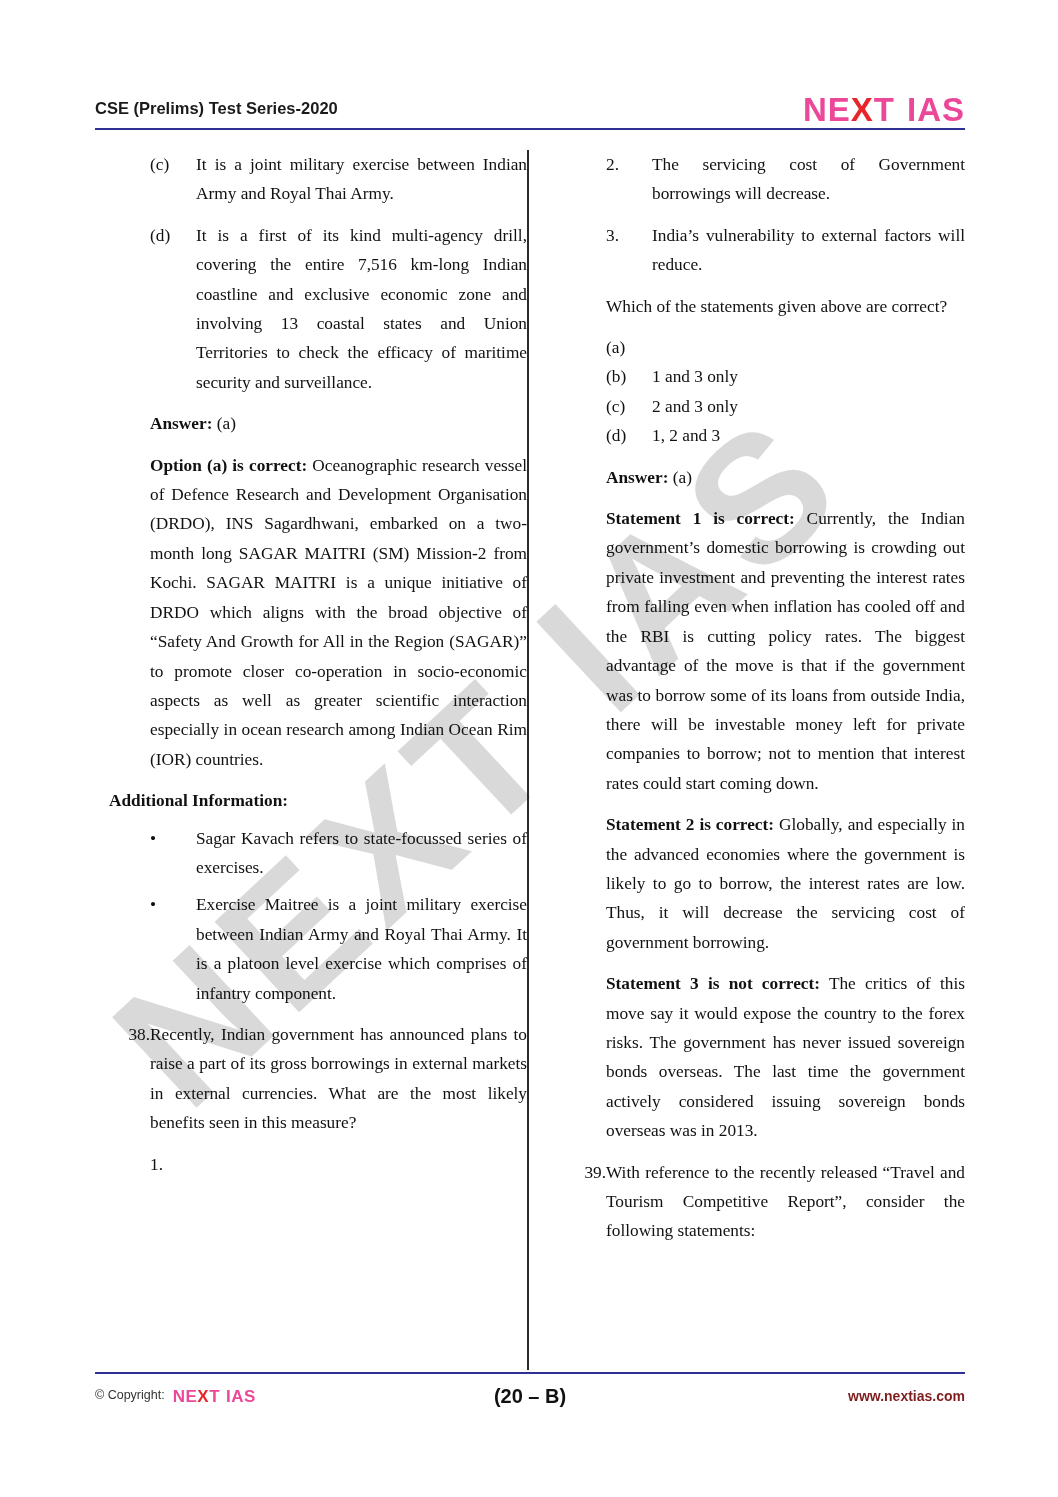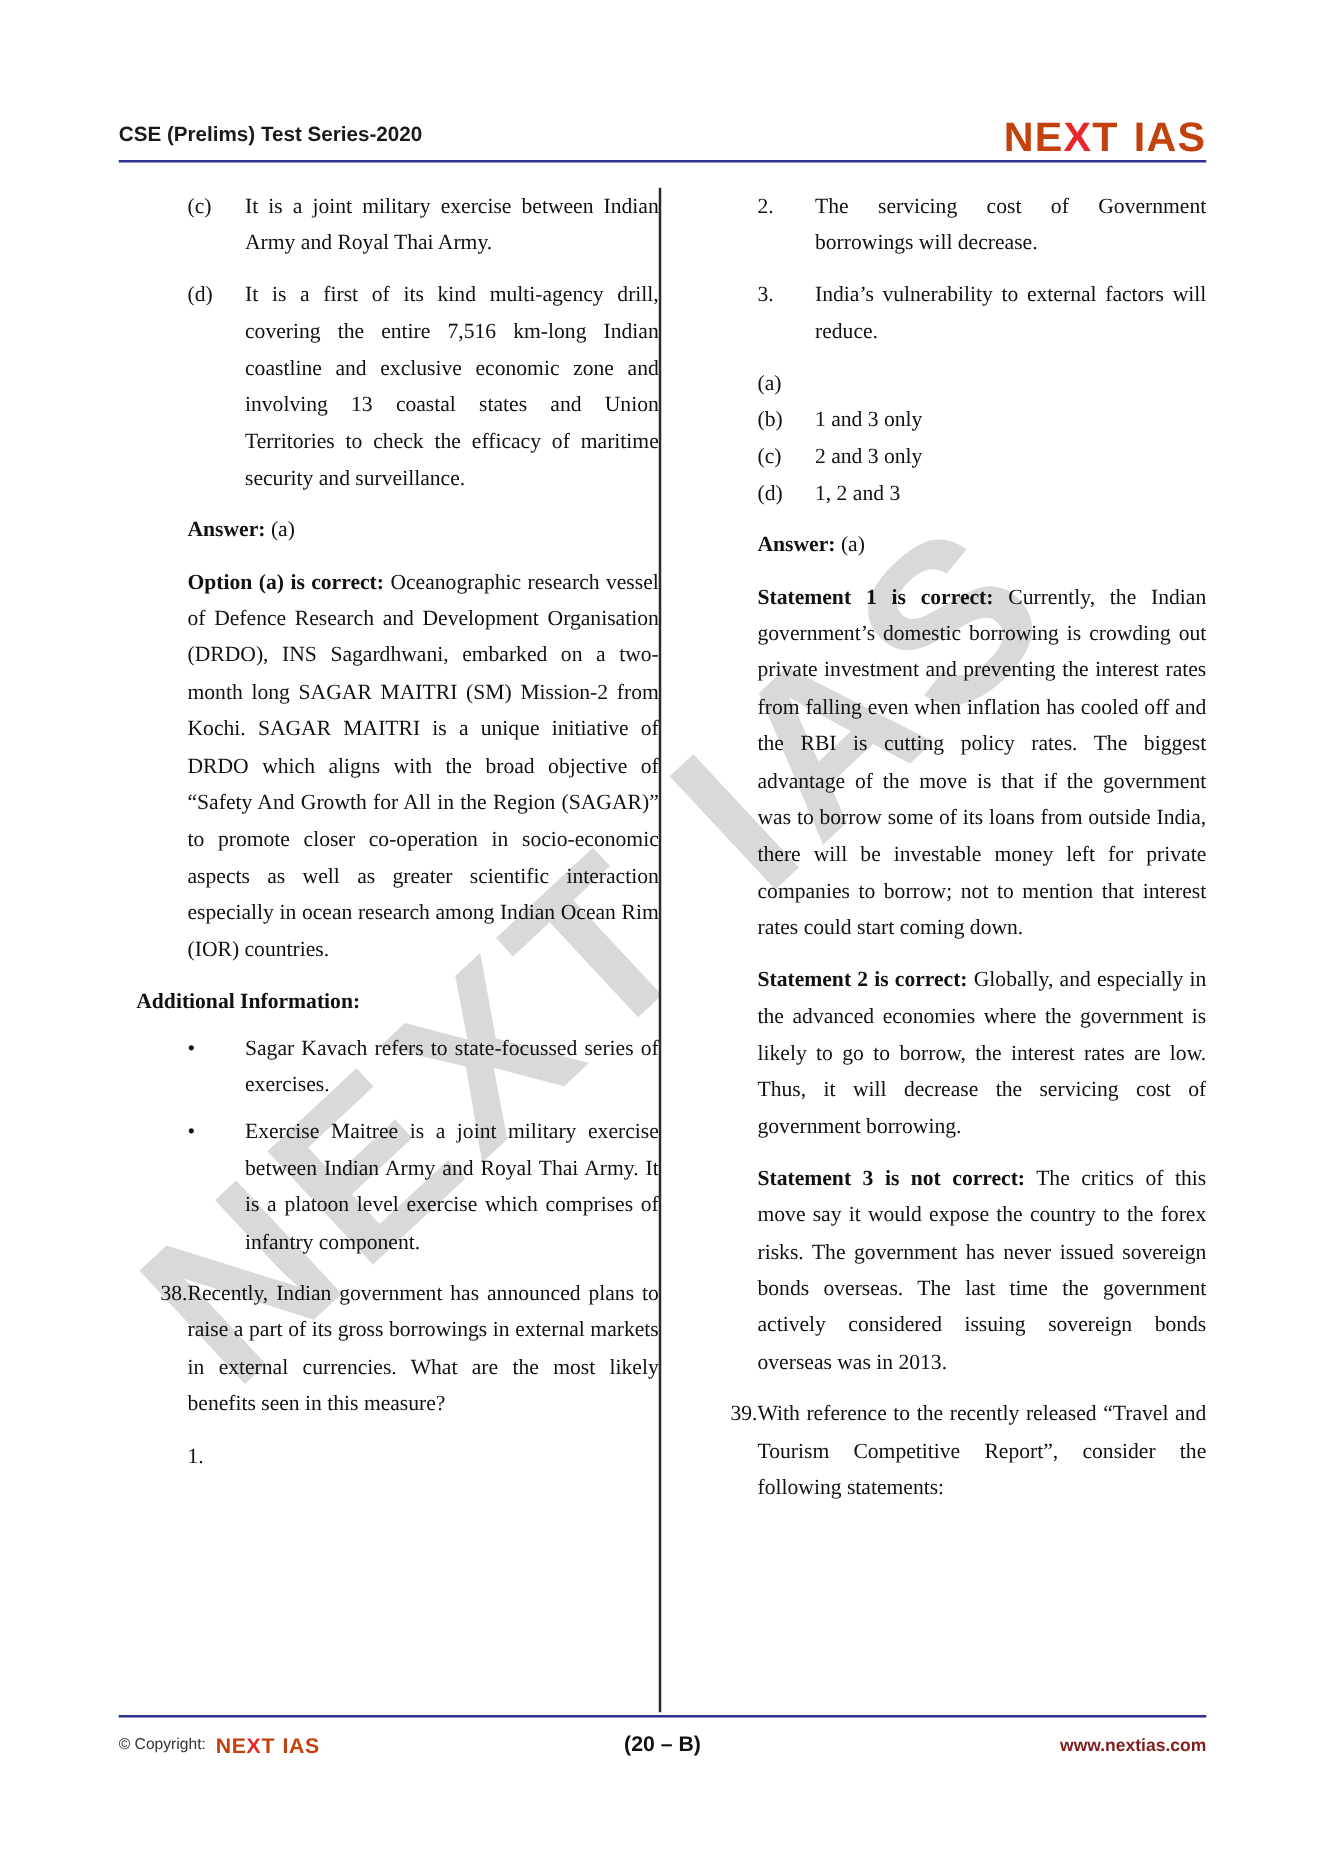--- a/index.html
+++ b/index.html
@@ -13,21 +13,21 @@
   .header {
     position: absolute; top: 88px; left: 95px; right: 93px; height: 38px;
     display: flex; justify-content: space-between; align-items: flex-end; gap: 20px;
   }
   .header-title {
     font-family: "Liberation Sans", sans-serif; font-weight: 700;
     font-size: 16.5px; color: #1a1a1a; padding-bottom: 8px;
   }
   .logo { font-family: "Liberation Sans", sans-serif; font-weight: 800; line-height: 1; letter-spacing: 1px; white-space: nowrap; }
   .header-logo { font-size: 33px; }
-  .lg-blue { color: #c2410c; }
+  .lg-blue { color: #ec4899; }
   .lg-red  { color: #e8262a; }
   .lg-ias  { margin-left: 12px; }
   .header-rule { position: absolute; top: 128px; left: 95px; right: 93px; height: 2px; background: #2e3192; }
 
   
   .content {
     position: absolute; top: 150px; left: 95px; right: 93px; height: 1220px;
     display: flex; overflow: hidden;
   }
   .watermark {
@@ -59,21 +59,21 @@
   .footer {
     position: absolute; top: 1381px; left: 95px; right: 93px; height: 30px;
     display: flex; justify-content: space-between; align-items: center;
   }
   .footer-left { display: flex; gap: 8px;
     font-family: "Liberation Sans", sans-serif; font-size: 12.5px; color: #333; }
   .footer-logo { font-size: 17px; letter-spacing: 0.5px; }
   .footer-logo .lg-ias { margin-left: 6px; }
   .footer-center {
     position: absolute; left: 50%; transform: translateX(-50%);
-    font-family: "Liberation Sans", sans-serif; font-weight: 700; font-size: 17px; color: #111;
+    font-family: "Liberation Sans", sans-serif; font-weight: 700; font-size: 20px; color: #111;
   }
   .footer-right { font-family: "Liberation Sans", sans-serif; font-weight: 700; font-size: 14px; color: #7f1d1d; }
 </style>
 </head>
 <body>
 
 <div class="page">
 
   <div class="header">
     <div class="header-title">CSE (Prelims) Test Series-2020</div>
@@ -134,20 +134,21 @@
       <div class="row indent">
         <span class="lbl">2.</span>
         <span class="txt">The servicing cost of Government borrowings will decrease.</span>
       </div>
 
       <div class="row indent">
         <span class="lbl">3.</span>
         <span class="txt">India’s vulnerability to external factors will reduce.</span>
       </div>
 
+      <div class="para indent">Which of the statements given above are correct?</div>
 
       <div class="row indent tight">
         <span class="lbl">(a)</span>
       </div>
       <div class="row indent tight">
         <span class="lbl">(b)</span>
         <span class="txt">1 and 3 only</span>
       </div>
       <div class="row indent tight">
         <span class="lbl">(c)</span>

